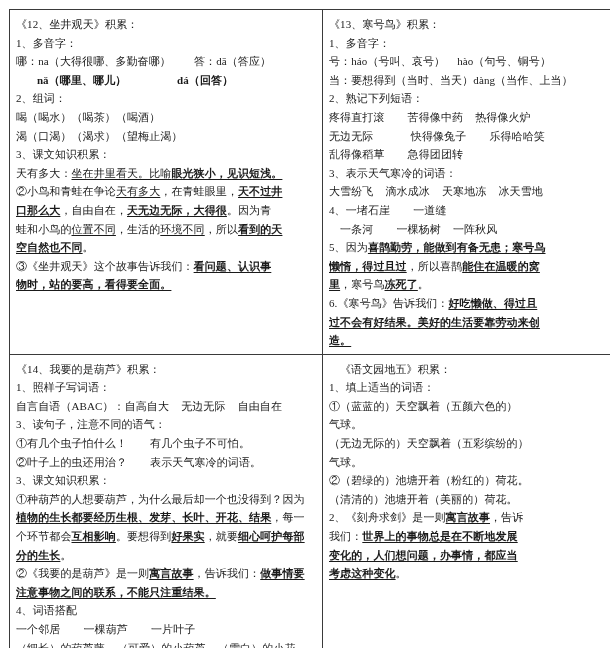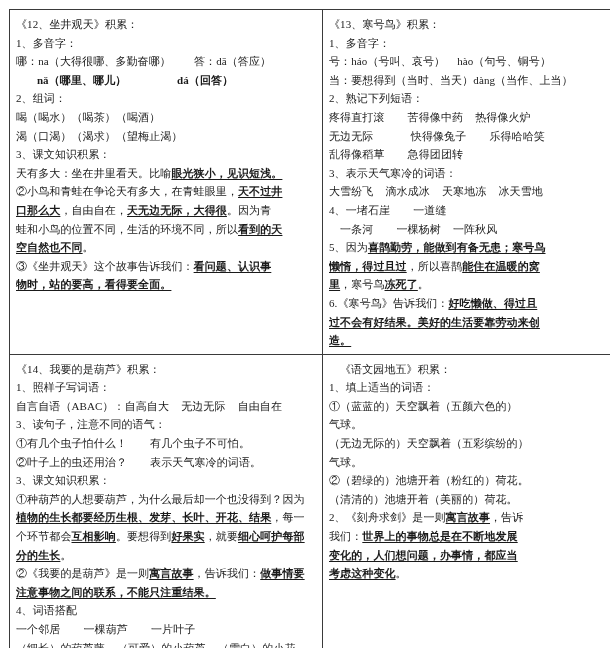--- a/index.html
+++ b/index.html
@@ -44,21 +44,21 @@
     line-height: 18.6px;
     letter-spacing: 0.1px;
     white-space: nowrap;
   }
   .cell-body .ln {
     white-space: nowrap;
     overflow: hidden;
   }
   .indent1 { padding-left: 1.9em; font-weight: bold; }
   .indent2 { padding-left: 1.0em; }
-  .u { text-underline-offset: 2px; }
+  .u { text-decoration: underline; text-underline-offset: 2px; }
   .ub { text-decoration: underline; font-weight: bold; text-underline-offset: 2px; }
   .gapS { display: inline-block; width: 1.1em; }
   .gapM { display: inline-block; width: 2.1em; }
   .gapL { display: inline-block; width: 3.4em; }
   .gapXL { display: inline-block; width: 4.6em; }
 </style>
 </head>
 <body>
 
 <div class="page">

